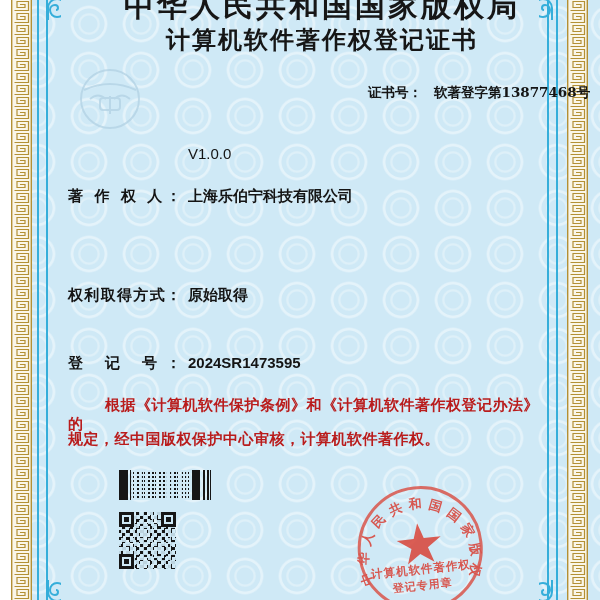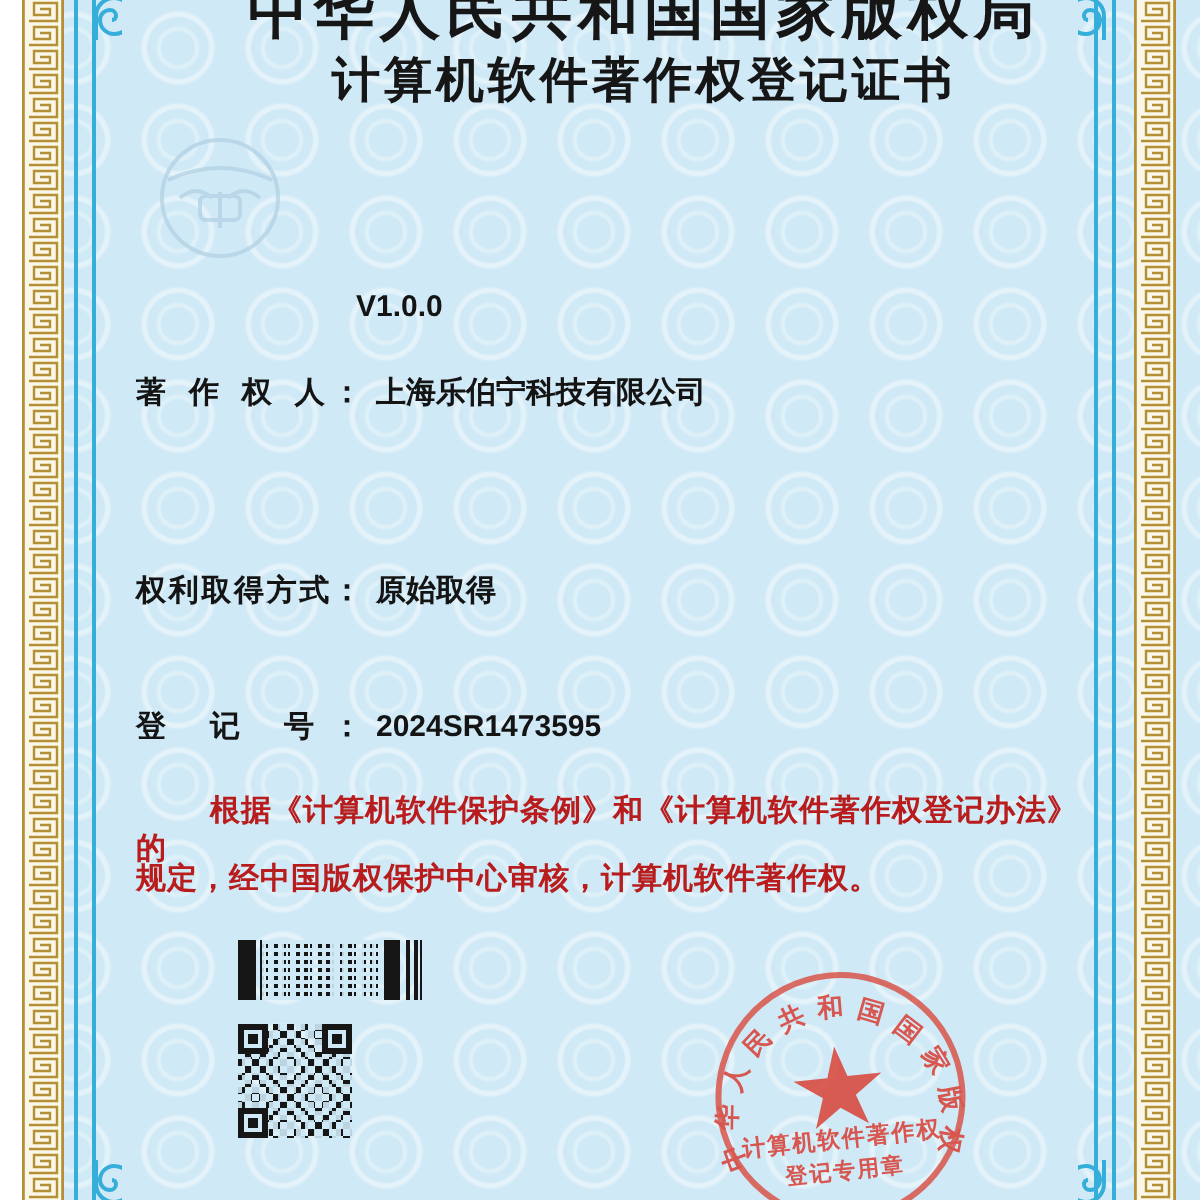--- a/index.html
+++ b/index.html
@@ -27,21 +27,21 @@
   .title{position:absolute;left:40px;right:40px;text-align:center;
          font-family:"DejaVu Serif","Liberation Serif",serif;font-weight:bold;color:#161616;}
   .t1{top:-14px;font-size:30px;letter-spacing:3px;}
   .t2{top:24px;font-size:24px;letter-spacing:2px;}
   .certno{position:absolute;top:84px;left:368px;font-size:13.5px;font-weight:bold;
           font-family:"DejaVu Serif","Liberation Serif",serif;white-space:nowrap;}
   .certno .lbl{margin-right:12px;}
   .row{position:absolute;left:68px;font-size:15px;font-weight:bold;white-space:nowrap;}
   .row .lbl{display:inline-block;width:113px;text-align:justify;text-align-last:justify;}
   .row .val{margin-left:7px;}
-  .val2{position:absolute;left:178px;font-size:15px;font-weight:bold;}
+  .val2{position:absolute;left:188px;font-size:15px;font-weight:normal;}
   .para{position:absolute;left:68px;width:475px;font-size:15px;font-weight:600;
         letter-spacing:.5px;color:#b91c1c;}
   
   .barcode{position:absolute;left:119px;top:470px;width:92px;height:30px;
     background-image:repeating-linear-gradient(90deg,#161616 0 2px,transparent 2px 3px,#161616 3px 4px,transparent 4px 7px,#161616 7px 9px,transparent 9px 11px);}
   .barcode .cap-l{position:absolute;left:0;top:0;bottom:0;width:7px;background:#161616;}
   .barcode .cap-r{position:absolute;right:12px;top:0;bottom:0;width:5px;background:#161616;}
   .barcode .noise{position:absolute;left:12px;top:0;bottom:0;width:60px;
     background-image:repeating-linear-gradient(0deg,#cfe9f6 0 2px,transparent 2px 4px),
       repeating-linear-gradient(90deg,rgba(207,233,246,.9) 0 1px,transparent 1px 5px);}
@@ -116,20 +116,23 @@
       <path d="M14 22 Q40 10 66 22"></path>
       <path d="M20 31 Q28 24 36 31 M44 31 Q52 24 60 31"></path>
       <rect x="30" y="30" width="20" height="12" rx="3"></rect>
       <path d="M40 28 V46"></path>
     </g>
   </svg>
 
   <div class="title t1">中华人民共和国国家版权局</div>
   <div class="title t2">计算机软件著作权登记证书</div>
 
+  <div class="certno">
+    <span class="lbl">证书号：</span><span>软著登字第13877468号</span>
+  </div>
 
   <div class="val2" style="top:145px;">V1.0.0</div>
 
   <div class="row" style="top:187px;">
     <span class="lbl">著 作 权 人：</span><span class="val">上海乐伯宁科技有限公司</span>
   </div>
 
   <div class="row" style="top:286px;">
     <span class="lbl">权利取得方式：</span><span class="val">原始取得</span>
   </div>

